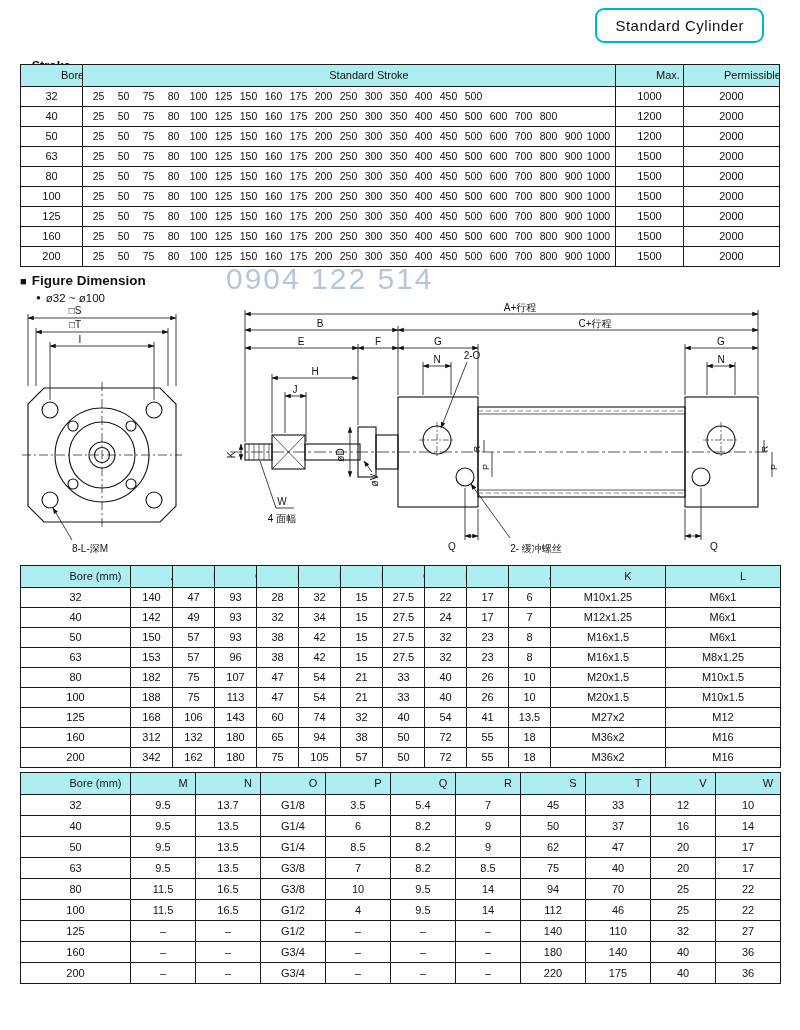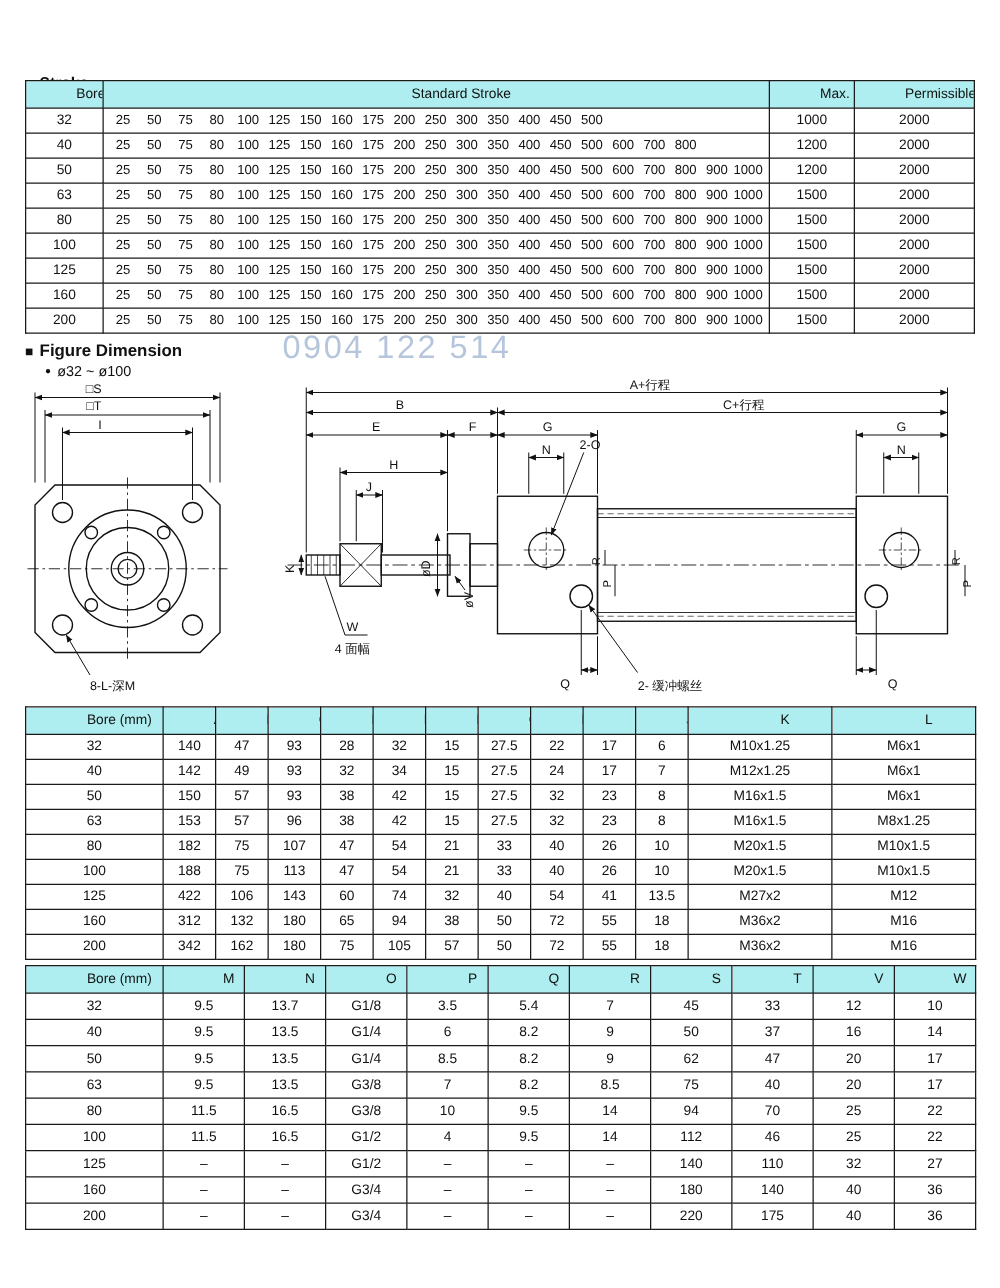--- a/index.html
+++ b/index.html
@@ -17,21 +17,21 @@
   .section-label { position:absolute; left:20px; font-weight:bold; font-size:12.5px; }
   .section-label .bullet { font-size:11px; margin-right:5px; }
   #section-stroke { top:45px;margin-top:14px; }
   #section-figure { top:273px; font-size:13.5px; }
 
   .figure-range { position:absolute; left:36px; top:292px; font-size:11.5px; }
   .figure-range .bullet { font-size:8px; vertical-align:2px; margin-right:5px; }
 
   .watermark {
     position:absolute; left:226px; top:262px;
-    font-size:26px; letter-spacing:2px;
+    font-size:30px; letter-spacing:2px;
     color:#a9bdd6; opacity:0.85;
   }
 
   table { border-collapse:collapse; position:absolute; left:20px; width:760px; table-layout:fixed; background:#fff; }
   th, td {
     border:1px solid #1a1a1a; text-align:center;
     font-size:11px; font-weight:normal;
     padding:0; height:19px; line-height:19px;
     overflow:hidden; white-space:nowrap;
   }
@@ -46,20 +46,23 @@
   #dim-table-2 td { height:20px; line-height:20px; }
 
   .figure-svg { position:absolute; left:20px; top:300px; }
   .figure-svg text { font-family:"Liberation Sans", sans-serif; }
 </style>
 </head>
 <body>
 
 <div class="page">
 
+  <div class="title-box">
+    <span>Standard Cylinder</span>
+  </div>
 
   <div class="section-label" id="section-stroke">
     <span class="bullet">■</span><span>Stroke</span>
   </div>
 
   <table id="stroke-table">
     <colgroup>
       <col style="width:62px">
         <col>
         <col style="width:68px">
@@ -406,21 +409,21 @@
           <td>21</td>
           <td>33</td>
           <td>40</td>
           <td>26</td>
           <td>10</td>
           <td>M20x1.5</td>
           <td>M10x1.5</td>
         </tr>
         <tr>
           <td>125</td>
-          <td>422</td>
+          <td>168</td>
           <td>106</td>
           <td>143</td>
           <td>60</td>
           <td>74</td>
           <td>32</td>
           <td>40</td>
           <td>54</td>
           <td>41</td>
           <td>13.5</td>
           <td>M27x2</td>

